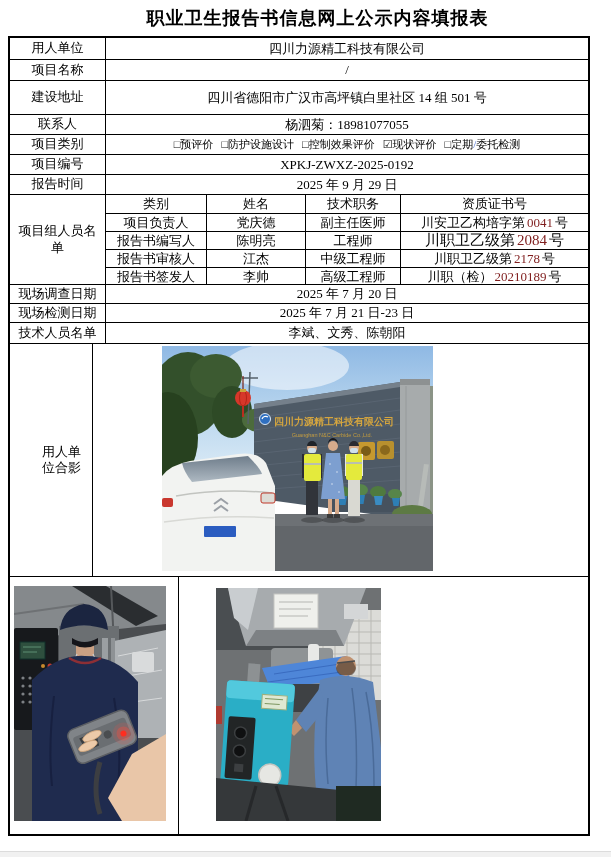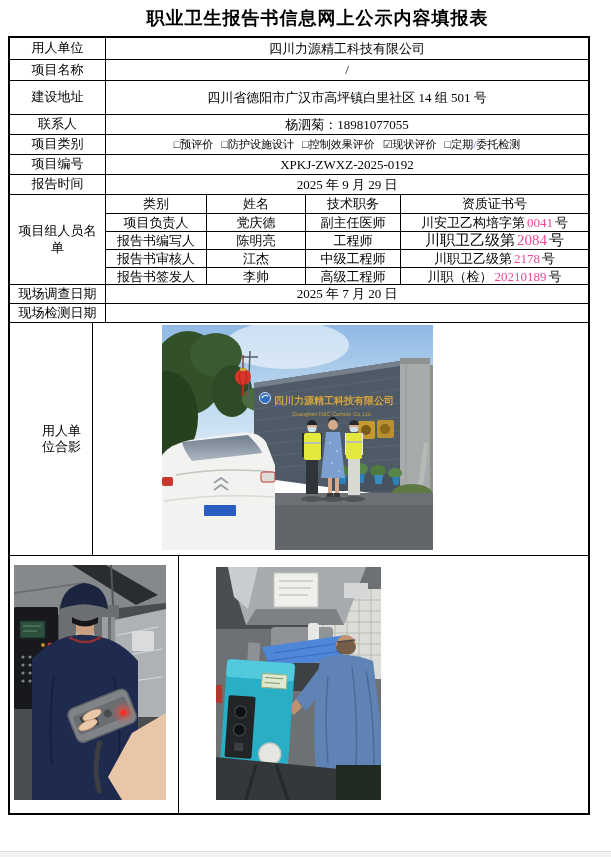--- a/index.html
+++ b/index.html
@@ -17,21 +17,21 @@
   .lbl.narrow{flex:0 0 83px;padding-left:29px;}
   .val{flex:1;display:flex;align-items:center;justify-content:center;text-align:center;padding:0 4px;box-sizing:border-box;}
   .h21{height:21px}.h20{height:20px}.h34{height:34px}.h19{height:19px}
   .team-right{flex:1;display:flex;flex-direction:column;}
   .trow{display:flex;height:18px;box-sizing:border-box;border-top:1px solid #000;}
   .trow.first{border-top:none;}
   .tc{display:flex;align-items:center;justify-content:center;box-sizing:border-box;
       border-right:1px solid #000;text-align:center;overflow:hidden;}
   .tc.c1{flex:0 0 101px}.tc.c2{flex:0 0 99px}.tc.c3{flex:0 0 95px}
   .tc.c4{flex:1;border-right:none;}
-  .cert-num{color:#ec4899;padding:0 2px;font-family:"Liberation Serif",serif;}
+  .cert-num{color:#7f1d1d;padding:0 2px;font-family:"Liberation Serif",serif;}
   .tc.big{font-size:15px;}
   .opts{display:flex;gap:8px;font-size:11px;white-space:nowrap;}
   .slash-blue{color:#4a6fd1;}
   .photo-row{position:relative;}
   .photo-cell{position:relative;flex:1;}
   .photo-cell-left{flex:0 0 169px;border-right:1px solid #000;box-sizing:border-box;position:relative;}
   .gp-svg{position:absolute;top:2px;left:69px;}
   .wp1-svg{position:absolute;top:9px;left:4px;}
   .wp2-svg{position:absolute;top:11px;left:37px;}
   .bottom-bar{position:absolute;left:0;bottom:0;width:611px;height:6px;
@@ -139,22 +139,27 @@
     </div>
   </div>
 
   <div class="row h19">
     <div class="lbl">现场调查日期</div>
     <div class="val">2025 年 7 月 20 日</div>
   </div>
 
   <div class="row h19">
     <div class="lbl">现场检测日期</div>
-  </div>
-
+    <div class="val">2025 年 7 月 21 日-23 日</div>
+  </div>
+
+  <div class="row h21">
+    <div class="lbl">技术人员名单</div>
+    <div class="val">李斌、文秀、陈朝阳</div>
+  </div>
 
 
   <div class="row photo-row" style="height:233px">
     <div class="lbl narrow">用人单位合影</div>
     <div class="photo-cell">
       <svg class="gp-svg" width="271" height="225" viewBox="0 0 271 225">
         <defs>
           <linearGradient id="sky" x1="0" y1="0" x2="0" y2="1">
             <stop offset="0" stop-color="#8fb9e4"></stop>
               <stop offset="0.55" stop-color="#bcd8ef"></stop>

